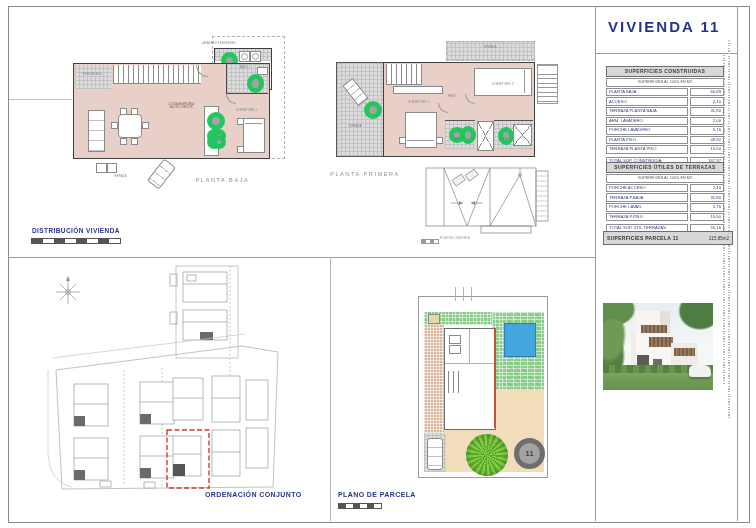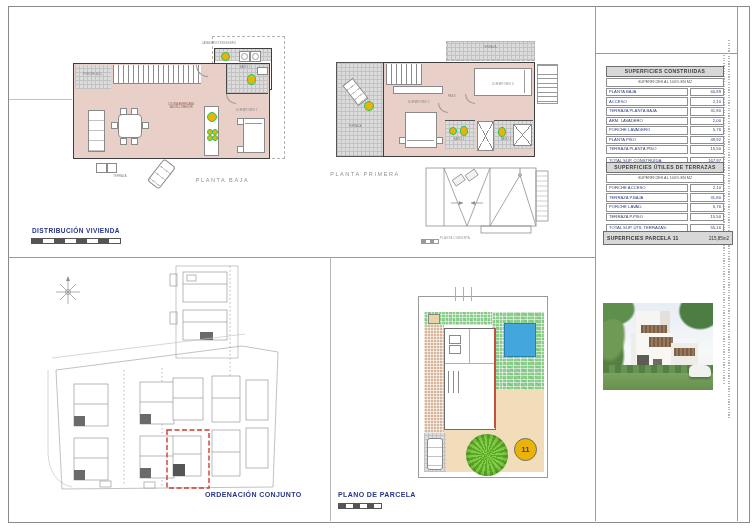--- a/index.html
+++ b/index.html
@@ -21,21 +21,21 @@
         repeating-linear-gradient(45deg,rgba(0,90,0,.12) 0,rgba(0,90,0,.12) 1px,transparent 1px,transparent 4px);}
   .btile{background-color:#d8b49a;background-image:
         repeating-linear-gradient(0deg,rgba(255,255,255,.6) 0,rgba(255,255,255,.6) .6px,transparent .6px,transparent 3px),
         repeating-linear-gradient(90deg,rgba(255,255,255,.6) 0,rgba(255,255,255,.6) .6px,transparent .6px,transparent 3px);}
   .hatchv{background-image:repeating-linear-gradient(90deg,#8a8a8a 0,#8a8a8a .7px,transparent .7px,transparent 5px);}
   .hatchh{background-image:repeating-linear-gradient(180deg,#9a9a9a 0,#9a9a9a .7px,transparent .7px,transparent 4.5px);}
   .xbox{border:1px solid #8a8a8a;background-color:#fff;background-image:
         linear-gradient(to top right,transparent calc(50% - .4px),#8a8a8a calc(50% - .4px),#8a8a8a calc(50% + .4px),transparent calc(50% + .4px)),
         linear-gradient(to bottom right,transparent calc(50% - .4px),#8a8a8a calc(50% - .4px),#8a8a8a calc(50% + .4px),transparent calc(50% + .4px));}
   .dash{border:1px dashed #b2b2b2;}
-  .circle{position:absolute;border:1px solid #22c55e;border-radius:50%;background:#eab308;}
+  .circle{position:absolute;border:5px solid #22c55e;border-radius:50%;background:#a3a3a3;}
   .chair{position:absolute;width:5px;height:5px;border:1px solid #8a8a8a;background:#fff;}
   .machine{position:absolute;border:1px solid #8a8a8a;background:#fff;}
   .machine::after{content:"";position:absolute;inset:1px;border:1px solid #9a9a9a;border-radius:50%;}
   .arc{position:absolute;border:1px solid #999;border-top:none;border-right:none;border-radius:0 0 0 100%;}
   
   .lbl{position:absolute;color:#7c7c7c;font-size:3px;line-height:1.1;letter-spacing:.2px;text-align:center;}
   .lbl2{font-size:2.6px;}
   .roomred{color:#8a5f52;}
   .planlbl{position:absolute;color:#8f8f8f;font-size:5.5px;letter-spacing:1.6px;text-align:center;}
   .bluelbl{position:absolute;color:#27348b;font-weight:bold;font-size:6.5px;letter-spacing:.4px;}
@@ -311,20 +311,21 @@
          background:repeating-conic-gradient(#5aa828 0 9deg,#85cc48 9deg 18deg);box-shadow:inset 0 0 6px rgba(0,60,0,.4);"></div>
 
     <div class="circle" style="left:99px;top:145px;width:21px;height:21px;border-color:#6e6e6e;display:flex;align-items:center;justify-content:center;">
       <span style="font-size:8px;font-weight:bold;color:#444;">11</span>
     </div>
     <div class="abs thin" style="left:13px;top:21px;width:10px;height:8px;background:#e8d4a8;"></div>
   </div>
   <div class="bluelbl" style="left:338px;top:491px;font-size:7px;">PLANO DE PARCELA</div>
   <div class="scalebar small" style="left:338px;top:503px;width:42px;height:3.5px;"></div>
 
+  <div class="title-viv" style="left:608px;top:18px;">VIVIENDA 11</div>
 
   <div class="tbl" style="left:606px;top:66px;">
     <div class="tbl-title">SUPERFICIES CONSTRUIDAS</div>
     <div class="tbl-sub">SUPERFICIES AL 100% EN M2</div>
     <div class="trow">
         <span class="c1">PLANTA BAJA</span>
         <span class="c2">60,89</span>
       </div>
     <div class="trow">
         <span class="c1">ACCESO</span>

